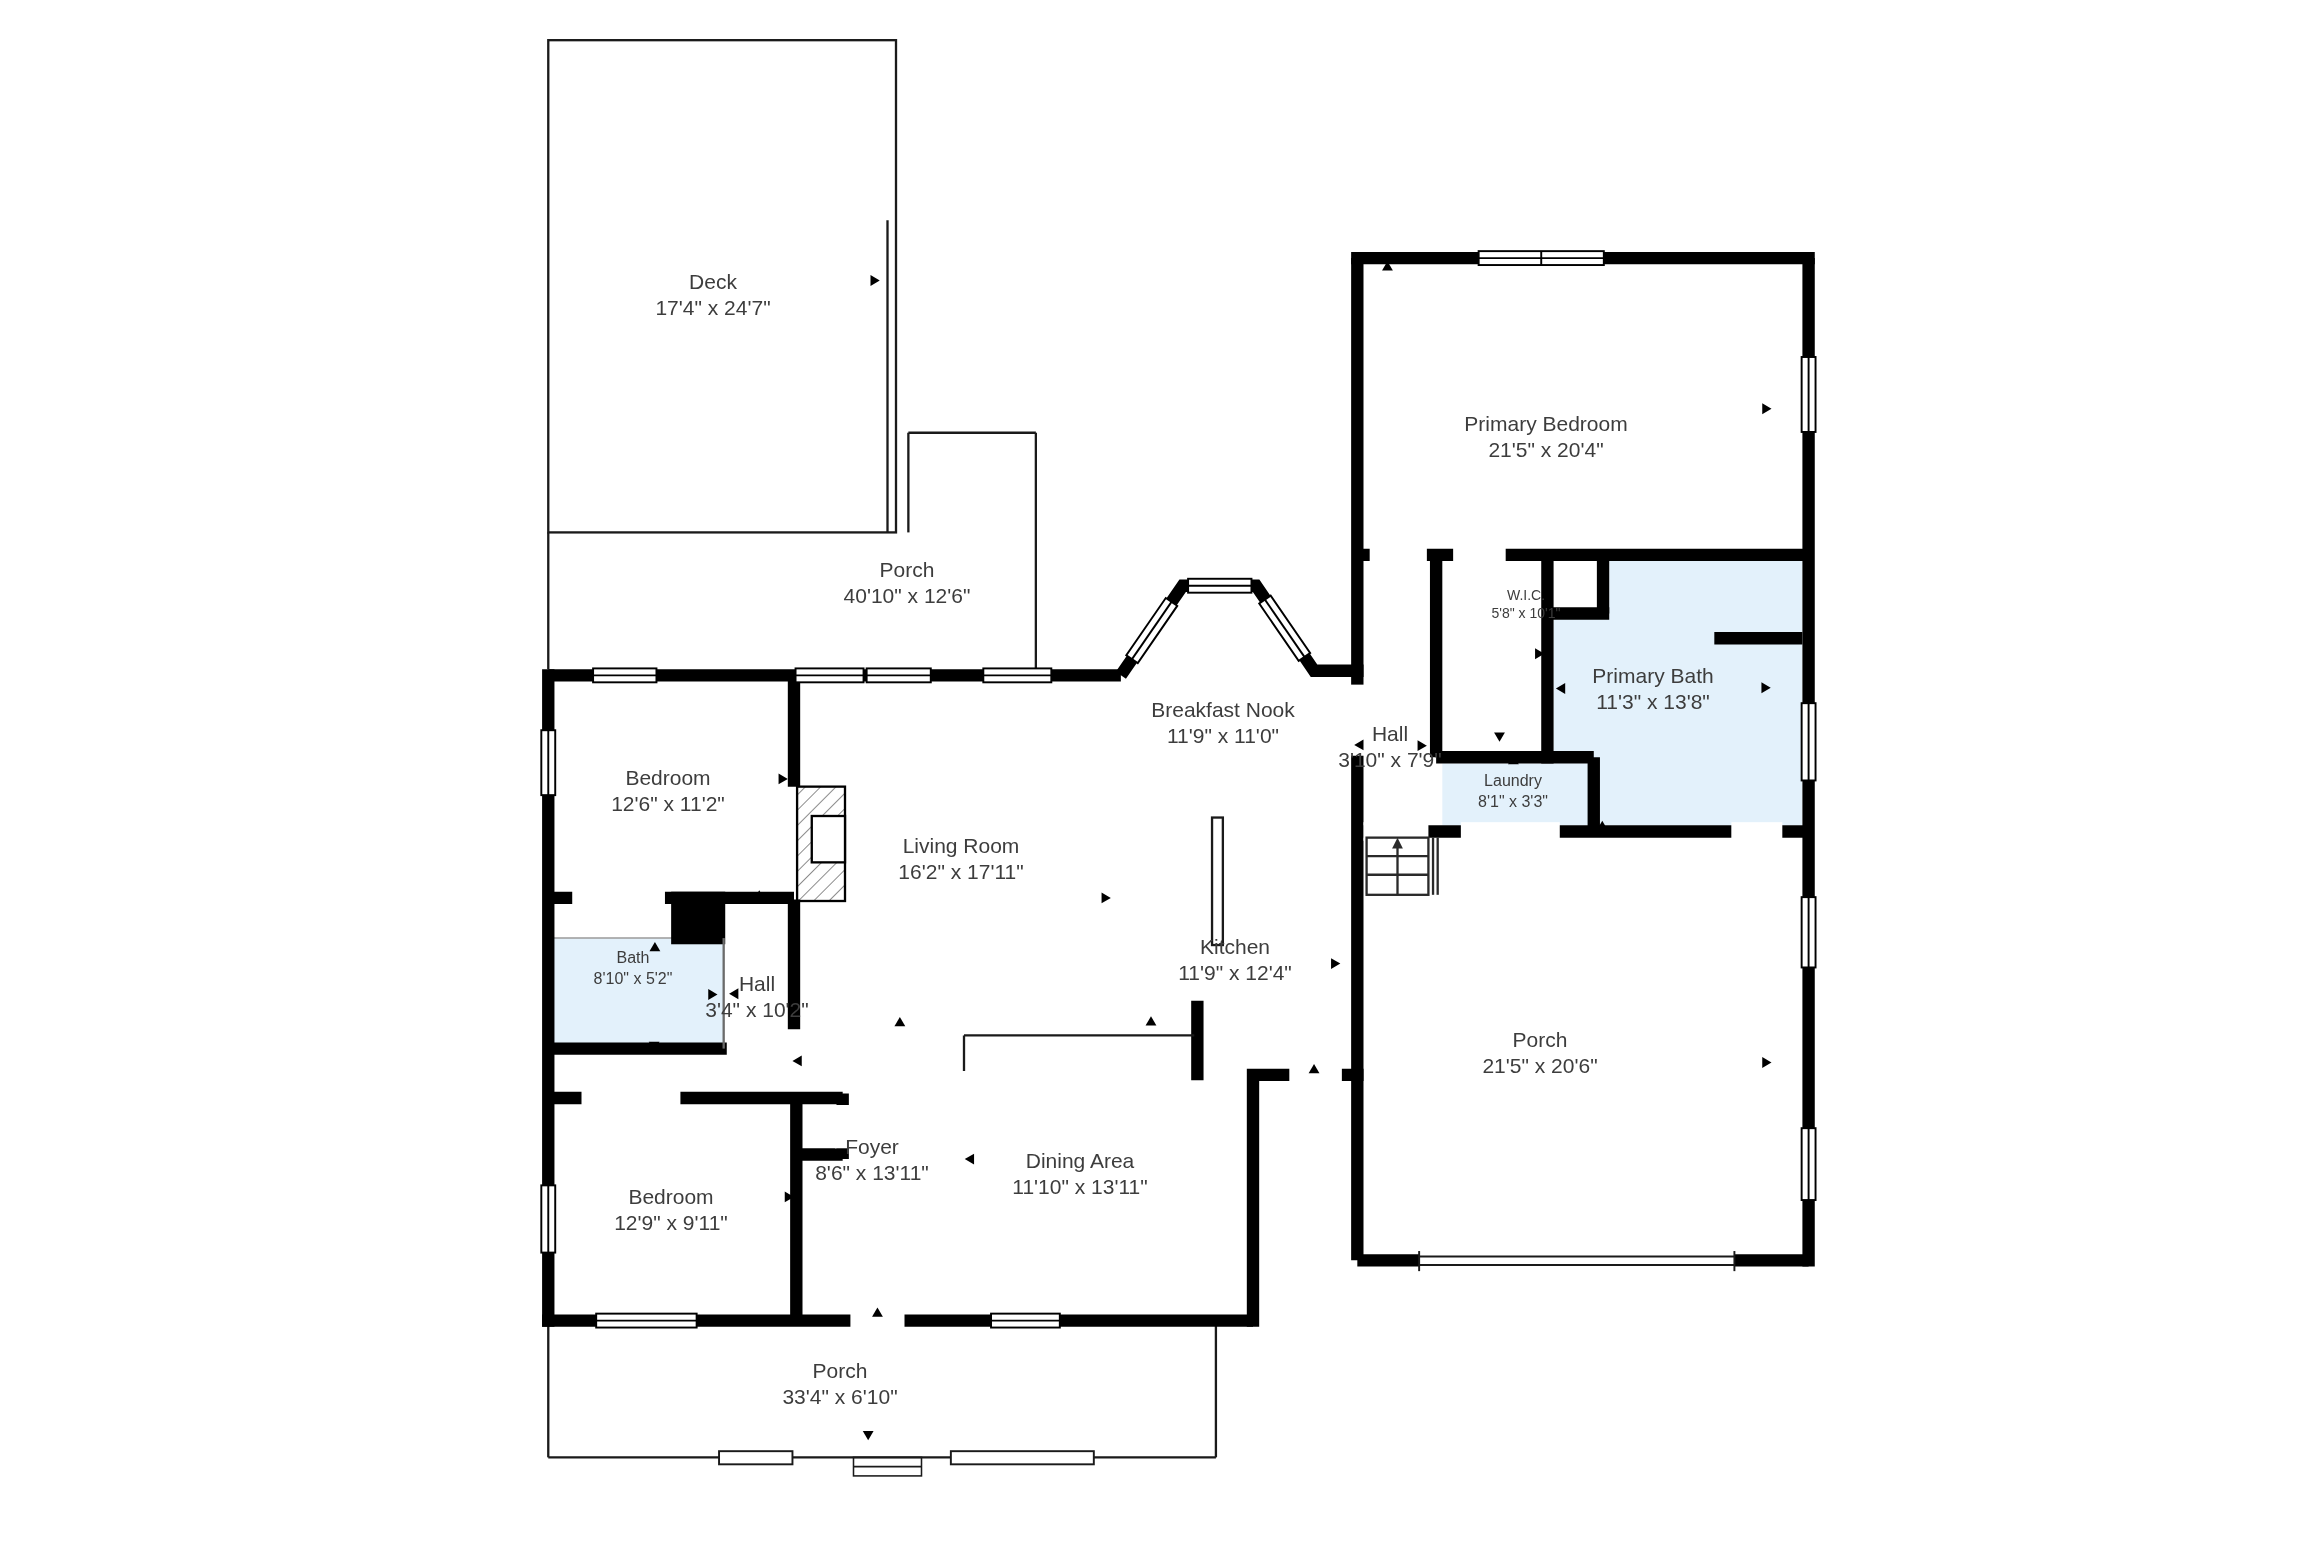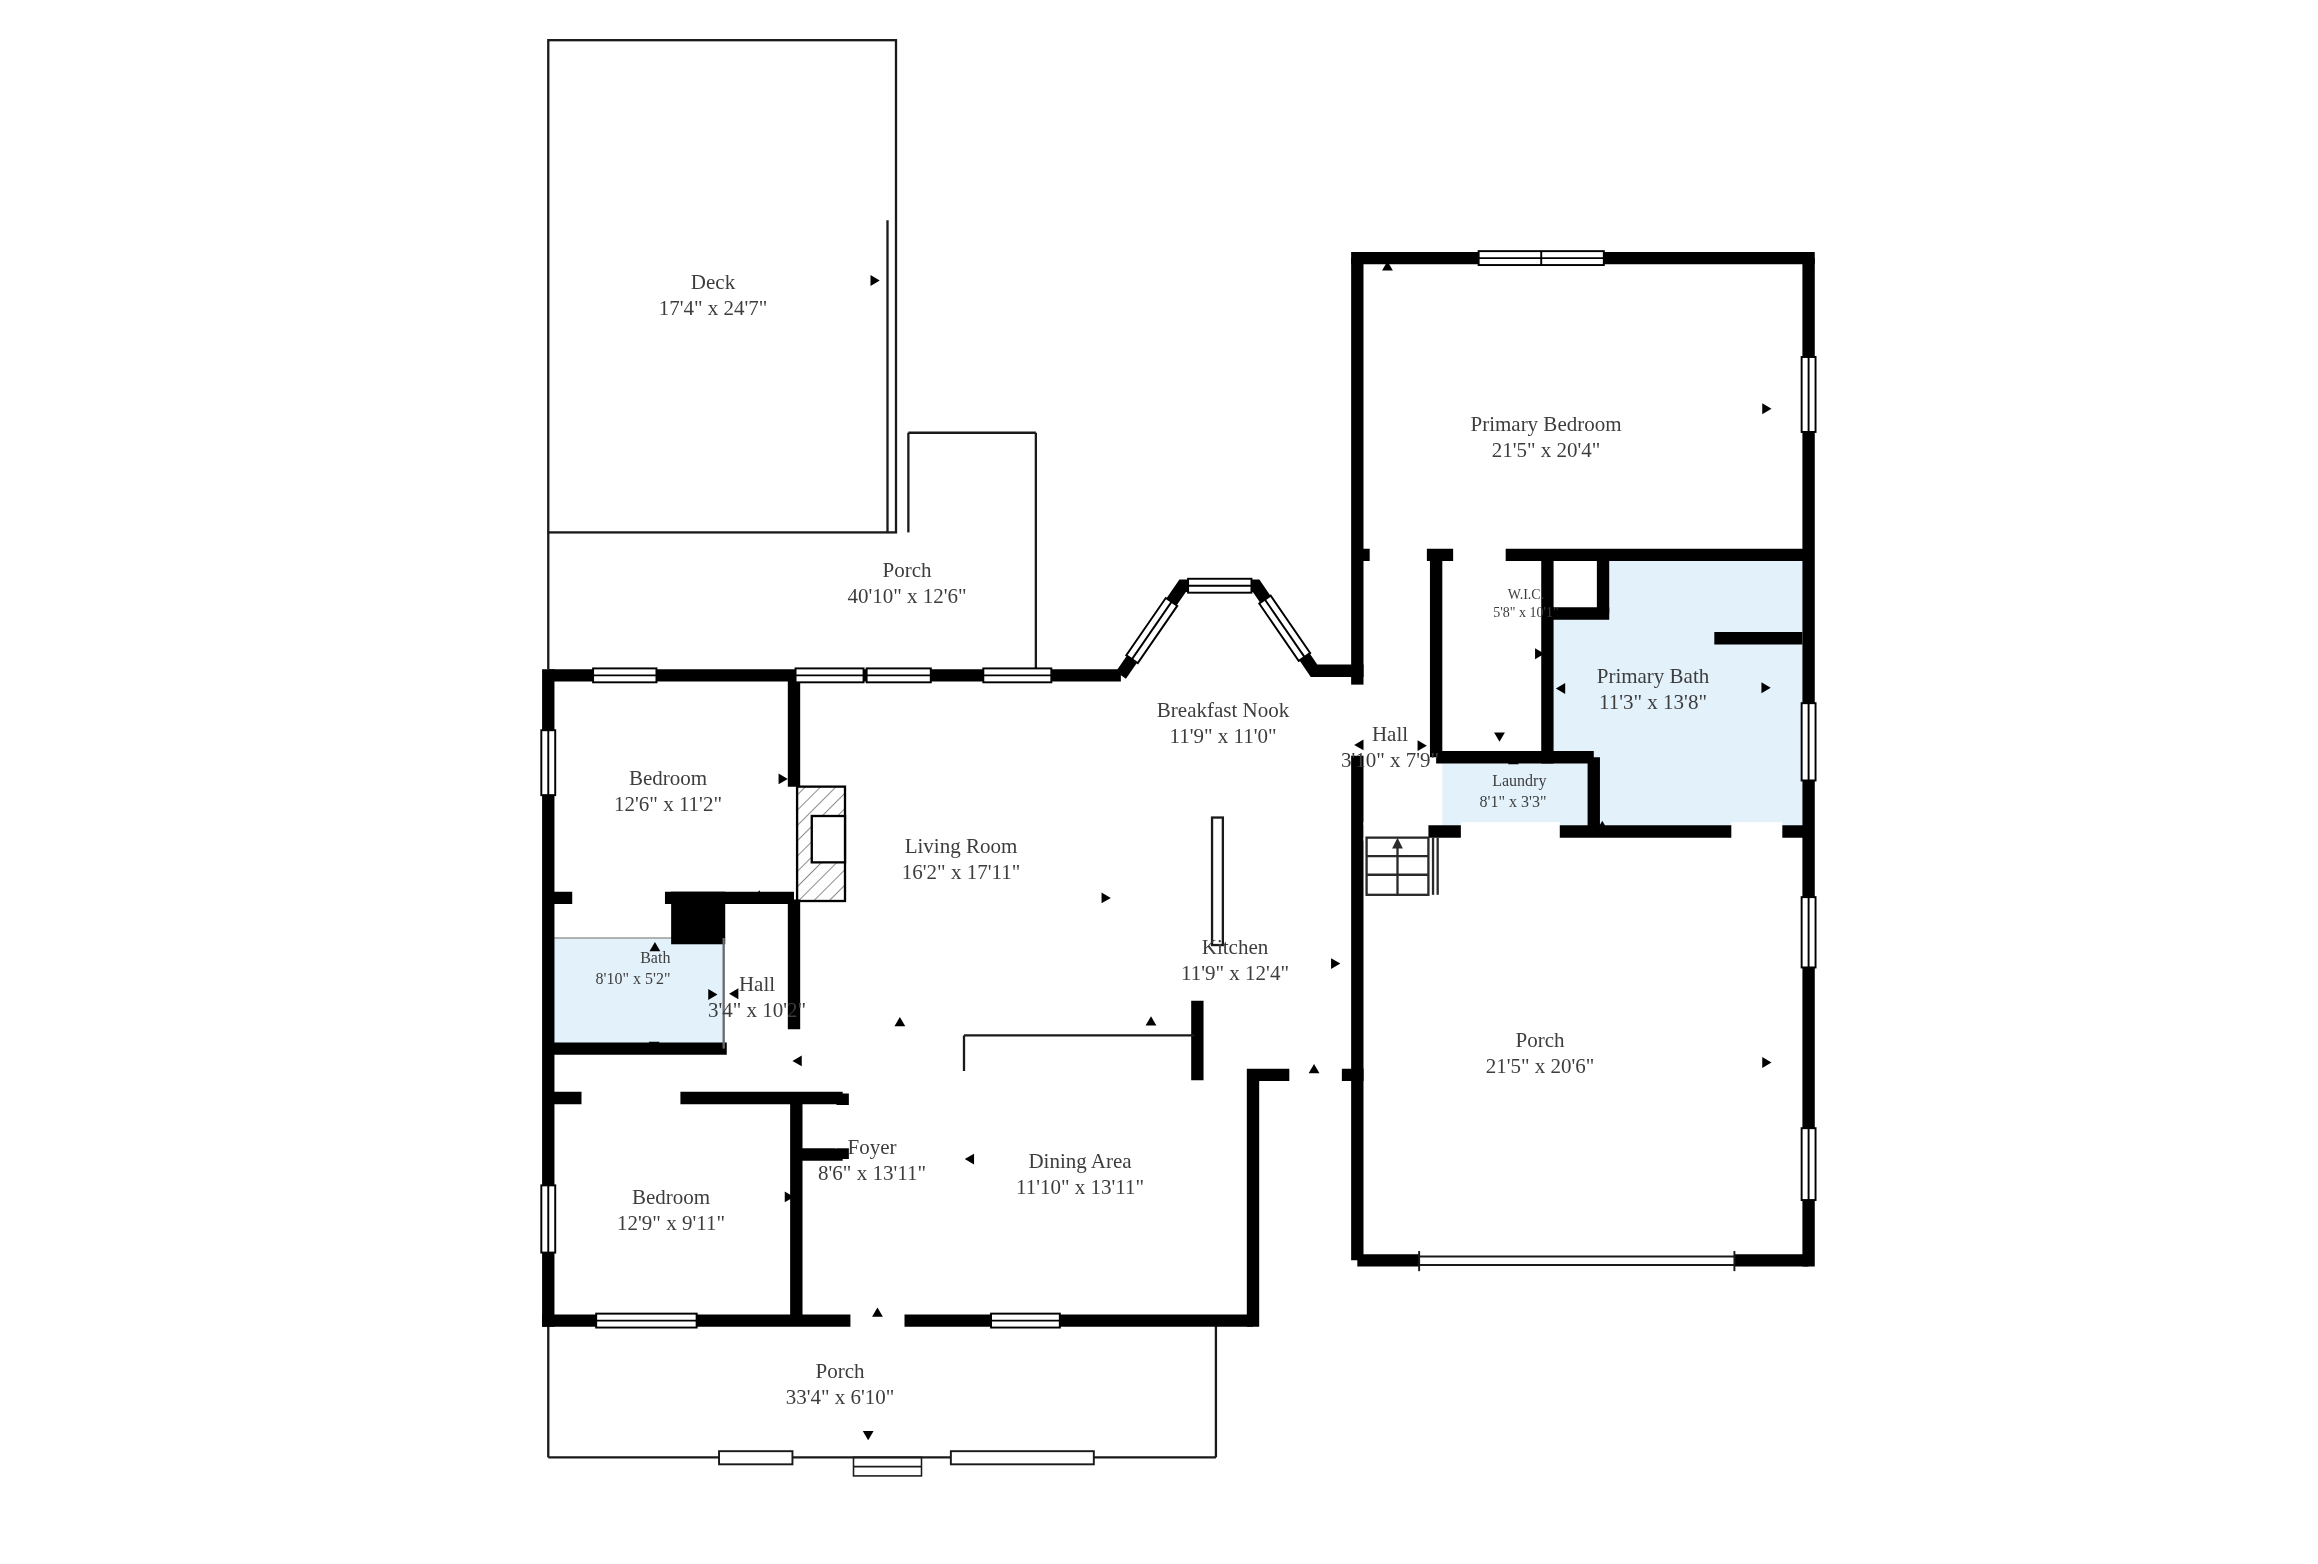--- a/index.html
+++ b/index.html
@@ -1,22 +1,22 @@
 <!DOCTYPE html>
 <html style="--wet: #e3f1fb; --wmk: #9e9e9e;font-size:12.4px"><head>
 <meta charset="utf-8">
 <style>
   html,body{margin:0;padding:0;background:#fff;}
   #stage{position:relative;width:2319px;height:1564px;background:#fff;overflow:hidden;
-         font-family:Liberation Serif, serif;}
+         font-family:Liberation Sans, sans-serif;}
   #plan-svg{position:absolute;left:0;top:0;}
   .lbl{position:absolute;transform:translate(-50%,-50%);text-align:center;color:#3d3d3d;
        font-size:21px;line-height:26px;white-space:nowrap;}
   .lbl.sm{font-size:14px;line-height:18px;margin-left:37px;}
-  .lbl.med{font-size:16px;line-height:21px;text-align:right;}
+  .lbl.med{font-size:16px;line-height:21px;}
   .watermark{position:absolute;left:3.1px;top:1465px;font-size:45px;letter-spacing:1.5px;
        color:#f5f5f5;-webkit-text-stroke:1.1px var(--wmk,#9e9e9e);font-weight:400;}
 </style>
 </head>
 <body>
 
 <div id="stage">
 
 <svg id="plan-svg" width="2319" height="1564" viewBox="0 0 3000 2024" xmlns="http://www.w3.org/2000/svg">
 

